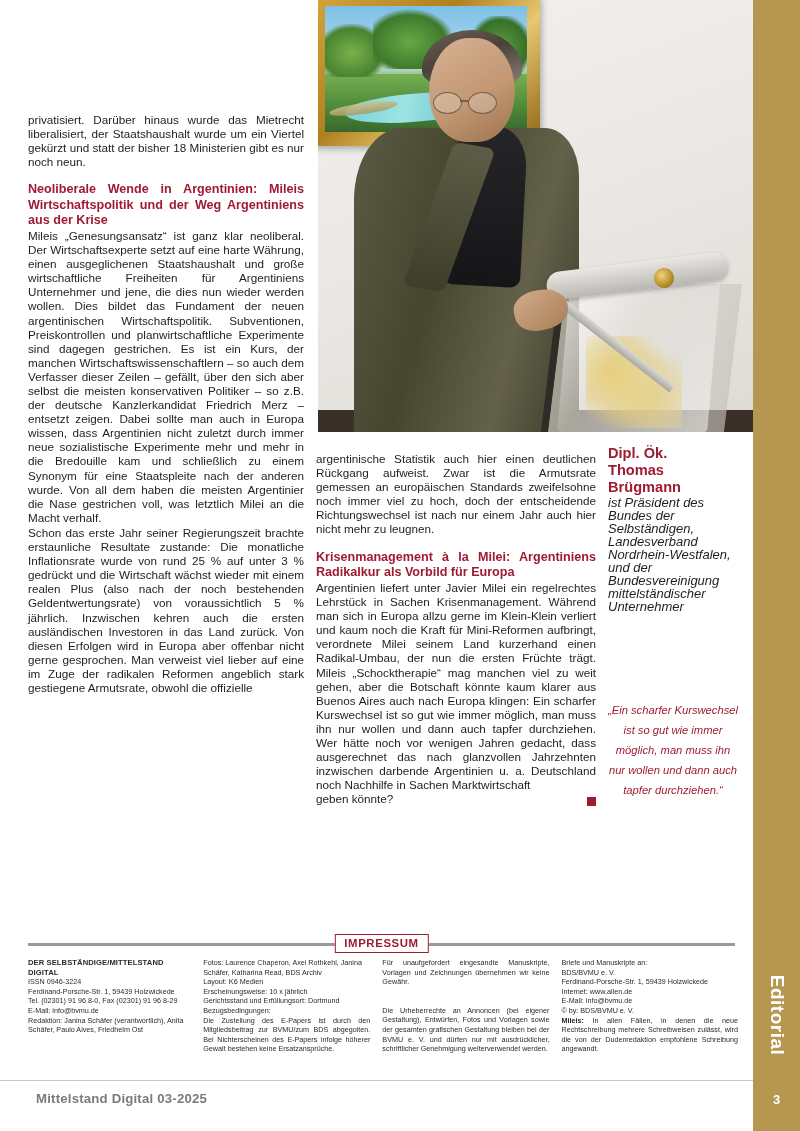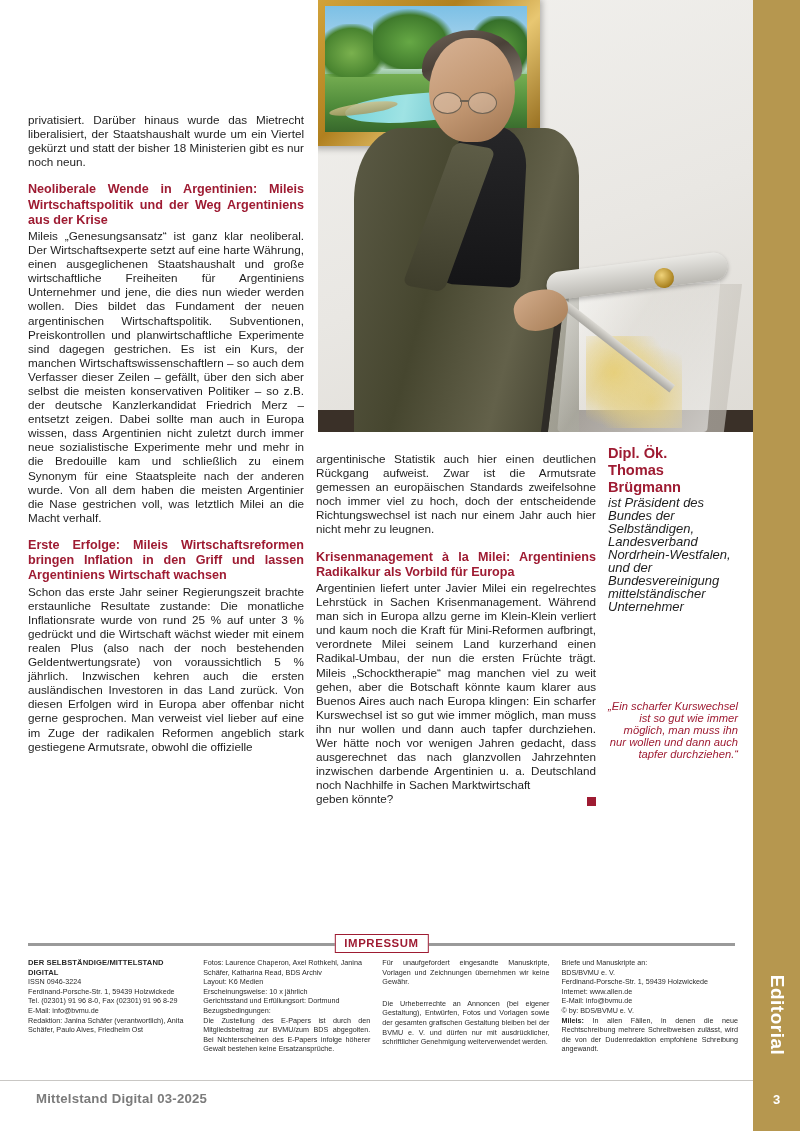--- a/index.html
+++ b/index.html
@@ -237,22 +237,22 @@
     text-align: left;
   }
   .pullquote {
     position: absolute;
     left: 608px;
     top: 700px;
     width: 130px;
     color: #9e1b32;
     font-style: italic;
     font-size: 11.2px;
-    line-height: 12px;
-    text-align: right;
+    line-height: 20px;
+    text-align: center;
   }
 
   
   .imp-rule-wrap {
     position: absolute;
     left: 28px; top: 943px; width: 707px; height: 3px;
   }
   .imp-rule-l, .imp-rule-r {
     position: absolute; top: 0; height: 3px; background: #9a9a9a;
   }
@@ -282,21 +282,21 @@
     font-size: 7.2px;
     line-height: 9.6px;
     color: #2a2a2a;
     padding-right: 12px;
   }
   .imp-col.c1 { width: 172px; }
   .imp-col.c2 { width: 176px; }
   .imp-col.c3 { width: 176px; text-align: justify; }
   .imp-col.c4 { width: 186px; padding-right: 0; }
   .imp-col p { margin: 0; }
-  .imp-col p.gap { margin-top: 12px; }
+  .imp-col p.gap { margin-top: 19px; }
   .imp-title {
     font-weight: bold;
     font-size: 7.6px;
     letter-spacing: .1px;
   }
   .imp-hinweis-b { font-weight: bold; }
   .imp-col.c3 p { text-align: justify; }
   .imp-col.c4 p.just { text-align: justify; }
   .imp-col.c2 p.just { text-align: justify; }
 
@@ -354,21 +354,20 @@
     <div class="ph-lect-bar"></div>
     <div class="ph-lect-top"></div>
     <div class="ph-lect-medal"></div>
     <div class="ph-hand"></div>
   </div>
 
   <div class="col col-left">
     <p>privatisiert. Darüber hinaus wurde das Mietrecht liberalisiert, der Staatshaushalt wurde um ein Viertel gekürzt und statt der bisher 18 Ministerien gibt es nur noch neun.</p>
     <h2 class="sec">Neoliberale Wende in Argentinien: Mileis Wirtschaftspolitik und der Weg Argentiniens aus der Krise</h2>
     <p class="after-head">Mileis „Genesungsansatz“ ist ganz klar neoliberal. Der Wirtschaftsexperte setzt auf eine harte Währung, einen ausgeglichenen Staatshaushalt und große wirtschaftliche Freiheiten für Argentiniens Unternehmer und jene, die dies nun wieder werden wollen. Dies bildet das Fundament der neuen argentinischen Wirtschaftspolitik. Subventionen, Preiskontrollen und planwirtschaftliche Experimente sind dagegen gestrichen. Es ist ein Kurs, der manchen Wirtschaftswissenschaftlern – so auch dem Verfasser dieser Zeilen – gefällt, über den sich aber selbst die meisten konservativen Politiker – so z.B. der deutsche Kanzlerkandidat Friedrich Merz – entsetzt zeigen. Dabei sollte man auch in Europa wissen, dass Argentinien nicht zuletzt durch immer neue sozialistische Experimente mehr und mehr in die Bredouille kam und schließlich zu einem Synonym für eine Staatspleite nach der anderen wurde. Von all dem haben die meisten Argentinier die Nase gestrichen voll, was letztlich Milei an die Macht verhalf.</p>
-    <h2 class="sec">Erste Erfolge: Mileis Wirtschaftsreformen bringen Inflation in den Griff und lassen Argentiniens Wirtschaft wachsen</h2>
     <p class="after-head">Schon das erste Jahr seiner Regierungszeit brachte erstaunliche Resultate zustande: Die monatliche Inflationsrate wurde von rund 25 % auf unter 3 % gedrückt und die Wirtschaft wächst wieder mit einem realen Plus (also nach der noch bestehenden Geldentwertungsrate) von voraussichtlich 5 % jährlich. Inzwischen kehren auch die ersten ausländischen Investoren in das Land zurück. Von diesen Erfolgen wird in Europa aber offenbar nicht gerne gesprochen. Man verweist viel lieber auf eine im Zuge der radikalen Reformen angeblich stark gestiegene Armutsrate, obwohl die offizielle</p>
   </div>
 
   <div class="col col-mid">
     <p>argentinische Statistik auch hier einen deutlichen Rückgang aufweist. Zwar ist die Armutsrate gemessen an europäischen Standards zweifelsohne noch immer viel zu hoch, doch der entscheidende Richtungswechsel ist nach nur einem Jahr auch hier nicht mehr zu leugnen.</p>
     <h2 class="sec">Krisenmanagement à la Milei: Argentiniens Radikalkur als Vorbild für Europa</h2>
     <p class="after-head">Argentinien liefert unter Javier Milei ein regelrechtes Lehrstück in Sachen Krisenmanagement. Während man sich in Europa allzu gerne im Klein-Klein verliert und kaum noch die Kraft für Mini-Reformen aufbringt, verordnete Milei seinem Land kurzerhand einen Radikal-Umbau, der nun die ersten Früchte trägt. Mileis „Schocktherapie“ mag manchen viel zu weit gehen, aber die Botschaft könnte kaum klarer aus Buenos Aires auch nach Europa klingen: Ein scharfer Kurswechsel ist so gut wie immer möglich, man muss ihn nur wollen und dann auch tapfer durchziehen. Wer hätte noch vor wenigen Jahren gedacht, dass ausgerechnet das nach glanzvollen Jahrzehnten inzwischen darbende Argentinien u. a. Deutschland noch Nachhilfe in Sachen Marktwirtschaft</p>
     <div class="endline-wrap">
       <span>geben könnte?</span>
       <span class="endmark"></span>

